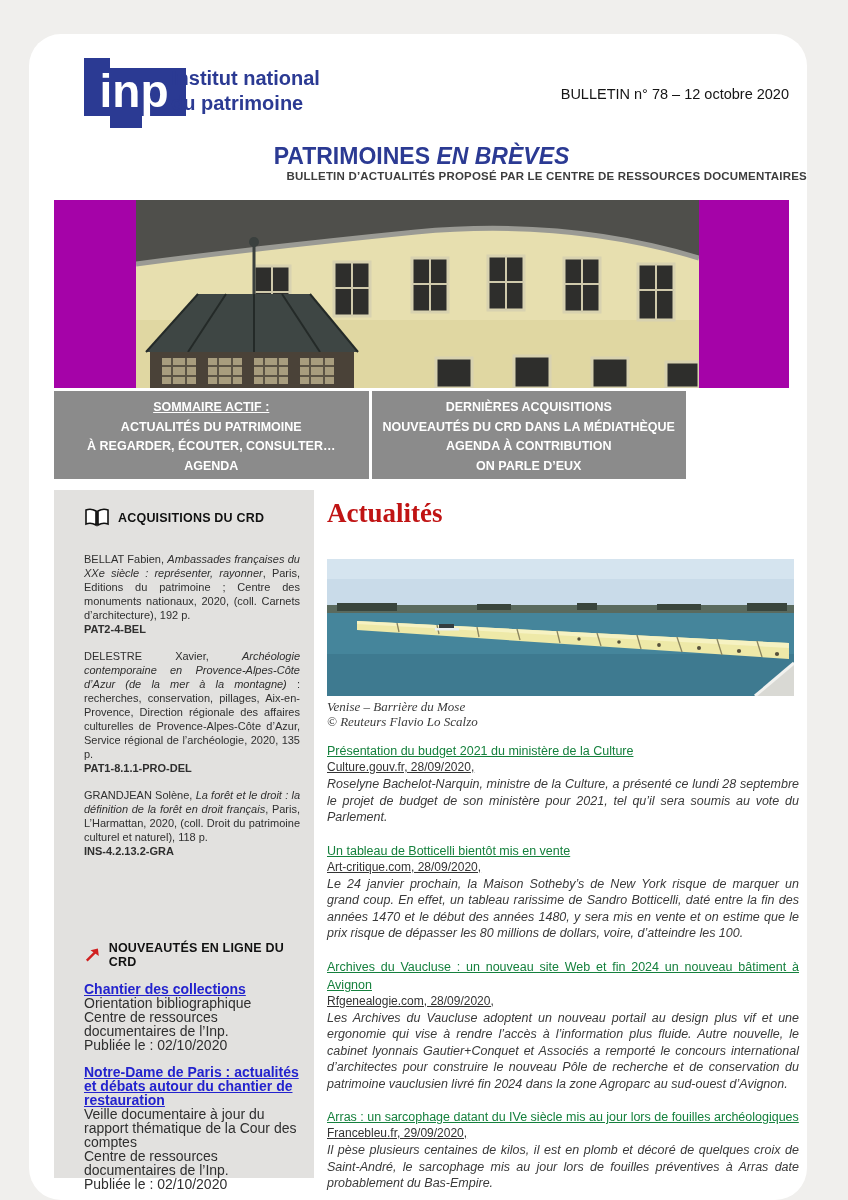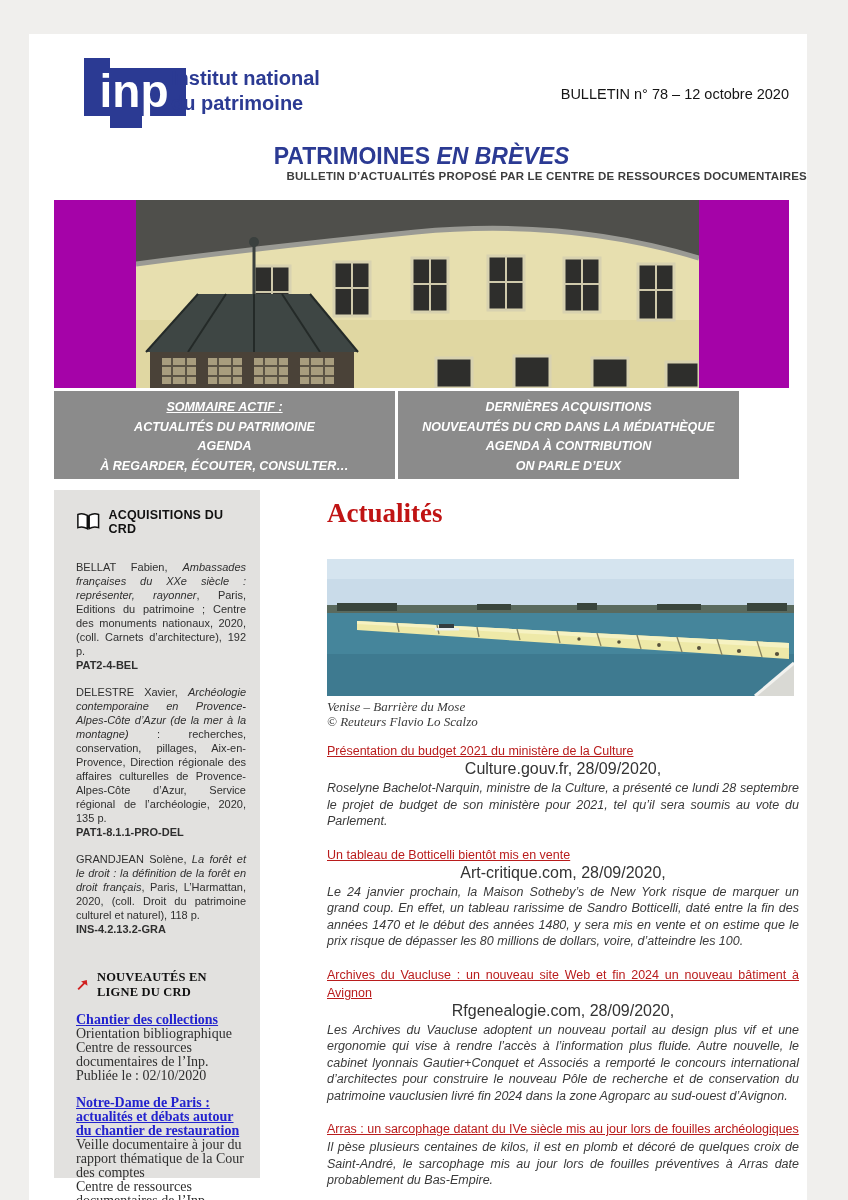--- a/index.html
+++ b/index.html
@@ -8,20 +8,21 @@
     background: #f0efed;
     font-family: "Liberation Sans", sans-serif;
     position: relative;
     overflow: hidden;
     color: #222;
   }
   .page {
     position: absolute; left: 29px; top: 34px;
     width: 778px; height: 1166px;
     background: #ffffff;
+    border-radius: 32px;
   }
 
   
   .logo-wrap { position: absolute; left: 47px; top: 24px; width: 112px; height: 70px; }
   .org-name {
     position: absolute; left: 142px; top: 32px;
     color: #2b3a93; font-size: 20px; line-height: 25px; font-weight: 600;
   }
   .bulletin-no {
     position: absolute; right: 18px; top: 52px;
@@ -38,55 +39,55 @@
     letter-spacing: 0.2px;
   }
 
   
   .banner { position: absolute; left: 25px; top: 166px; width: 735px; height: 188px; display: flex; }
   .purple-left  { width: 82px; background: #a503a8; }
   .purple-right { width: 90px; background: #a503a8; }
   .banner-photo { width: 563px; height: 188px; }
 
   
-  .boxes { position: absolute; left: 25px; top: 357px; width: 685px; height: 88px; display: flex; gap: 3px; font-style: italic; }
+  .boxes { position: absolute; left: 25px; top: 357px; width: 632px; height: 88px; display: flex; gap: 3px; }
   .gbox {
     flex: 1; background: #8b8b8b; color: #fff; font-weight: bold;
     font-size: 12.5px; line-height: 19.5px; text-align: center; padding-top: 7px;
   }
   .gbox .u { text-decoration: underline; }
 
   
   .sidebar {
-    position: absolute; left: 25px; top: 456px; width: 206px; height: 688px;
-    background: #e2e1df; padding: 14px 14px 10px 22px;
+    position: absolute; left: 25px; top: 456px; width: 260px; height: 688px;
+    background: #e2e1df; padding: 14px 14px 10px 30px;
   }
   .side-heading { display: flex; align-items: center; gap: 8px; margin: 4px 0 24px 0; }
   .side-heading .lbl { font-weight: bold; font-size: 12.5px; color: #111; letter-spacing: 0.2px; }
   .bib-entry { font-size: 11px; line-height: 14px; color: #2f2f2f; text-align: justify; margin-bottom: 13px; }
   .bib-entry .t { font-style: italic; }
   .callnum { font-weight: bold; display: block; }
-  .nouv-block { margin-top: 34px; font-family: Liberation Serif, serif; }
+  .nouv-block { margin-top: 83px; }
   .side-item { font-size: 14px; line-height: 14px; color: #2f2f2f; margin-top: 13px; }
   .side-link { color: #2323ce; text-decoration: underline; font-weight: bold; cursor: pointer; }
 
   
   .main { position: absolute; left: 298px; top: 464px; width: 472px; }
   .section-title {
     font-family: "Liberation Serif", serif; font-size: 27px; font-weight: 600;
     color: #c01414; margin-bottom: 30px;
   }
   .venice-photo { width: 467px; height: 137px; display: block; }
   .caption {
     font-family: "Liberation Serif", serif; font-style: italic;
     font-size: 13px; line-height: 15px; color: #3a3a3a; margin: 3px 0 12px 0;
   }
   .news-item { margin-bottom: 15px; text-align: justify; }
-  .news-link { color: #b91c1c; text-decoration: underline; font-size: 12.5px; line-height: 16px; cursor: pointer; }
-  .news-source { font-size: 16px; color: #333; margin-top: 1px; text-align: center; }
+  .news-link { color: #15803d; text-decoration: underline; font-size: 12.5px; line-height: 16px; cursor: pointer; }
+  .news-source { font-size: 12px; color: #333; margin-top: 1px; text-align: left; text-decoration: underline; }
   .news-body { font-style: italic; font-size: 12.5px; line-height: 16.5px; color: #3a3a3a; margin-top: 2px; }
 </style>
 </head>
 <body>
 
 <div class="page">
 
   <div class="logo-wrap">
     <svg width="112" height="70" viewBox="0 0 112 70">
       <polygon points="8,0 34,0 34,10 110,10 110,58 66,58 66,70 34,70 34,58 8,58" fill="#2b3a93"></polygon>
@@ -183,22 +184,22 @@
           <line x1="188" y1="158" x2="188" y2="184"></line>
       </g>
     </svg>
     <div class="purple-right"></div>
   </div>
 
   <div class="boxes">
     <div class="gbox">
       <div class="u">SOMMAIRE ACTIF :</div>
       <div>ACTUALITÉS DU PATRIMOINE</div>
+      <div>À REGARDER, ÉCOUTER, CONSULTER…</div>
       <div>AGENDA</div>
-      <div>À REGARDER, ÉCOUTER, CONSULTER…</div>
     </div>
     <div class="gbox">
       <div>DERNIÈRES ACQUISITIONS</div>
       <div>NOUVEAUTÉS DU CRD DANS LA MÉDIATHÈQUE</div>
       <div>AGENDA À CONTRIBUTION</div>
       <div>ON PARLE D’EUX</div>
     </div>
   </div>
 
   <div class="sidebar">
@@ -307,17 +308,18 @@
       <div class="news-source">Art-critique.com, 28/09/2020,</div>
       <div class="news-body">Le 24 janvier prochain, la Maison Sotheby’s de New York risque de marquer un grand coup. En effet, un tableau rarissime de Sandro Botticelli, daté entre la fin des années 1470 et le début des années 1480, y sera mis en vente et on estime que le prix risque de dépasser les 80 millions de dollars, voire, d’atteindre les 100.</div>
     </div>
     <div class="news-item">
       <a class="news-link">Archives du Vaucluse : un nouveau site Web et fin 2024 un nouveau bâtiment à Avignon</a>
       <div class="news-source">Rfgenealogie.com, 28/09/2020,</div>
       <div class="news-body">Les Archives du Vaucluse adoptent un nouveau portail au design plus vif et une ergonomie qui vise à rendre l’accès à l’information plus fluide. Autre nouvelle, le cabinet lyonnais Gautier+Conquet et Associés a remporté le concours international d’architectes pour construire le nouveau Pôle de recherche et de conservation du patrimoine vauclusien livré fin 2024 dans la zone Agroparc au sud-ouest d’Avignon.</div>
     </div>
     <div class="news-item">
       <a class="news-link">Arras : un sarcophage datant du IVe siècle mis au jour lors de fouilles archéologiques</a>
+      <div class="news-source">Francebleu.fr, 29/09/2020,</div>
       <div class="news-body">Il pèse plusieurs centaines de kilos, il est en plomb et décoré de quelques croix de Saint-André, le sarcophage mis au jour lors de fouilles préventives à Arras date probablement du Bas-Empire.</div>
     </div>
   </div>
 
 </div>
 
 </body></html>

